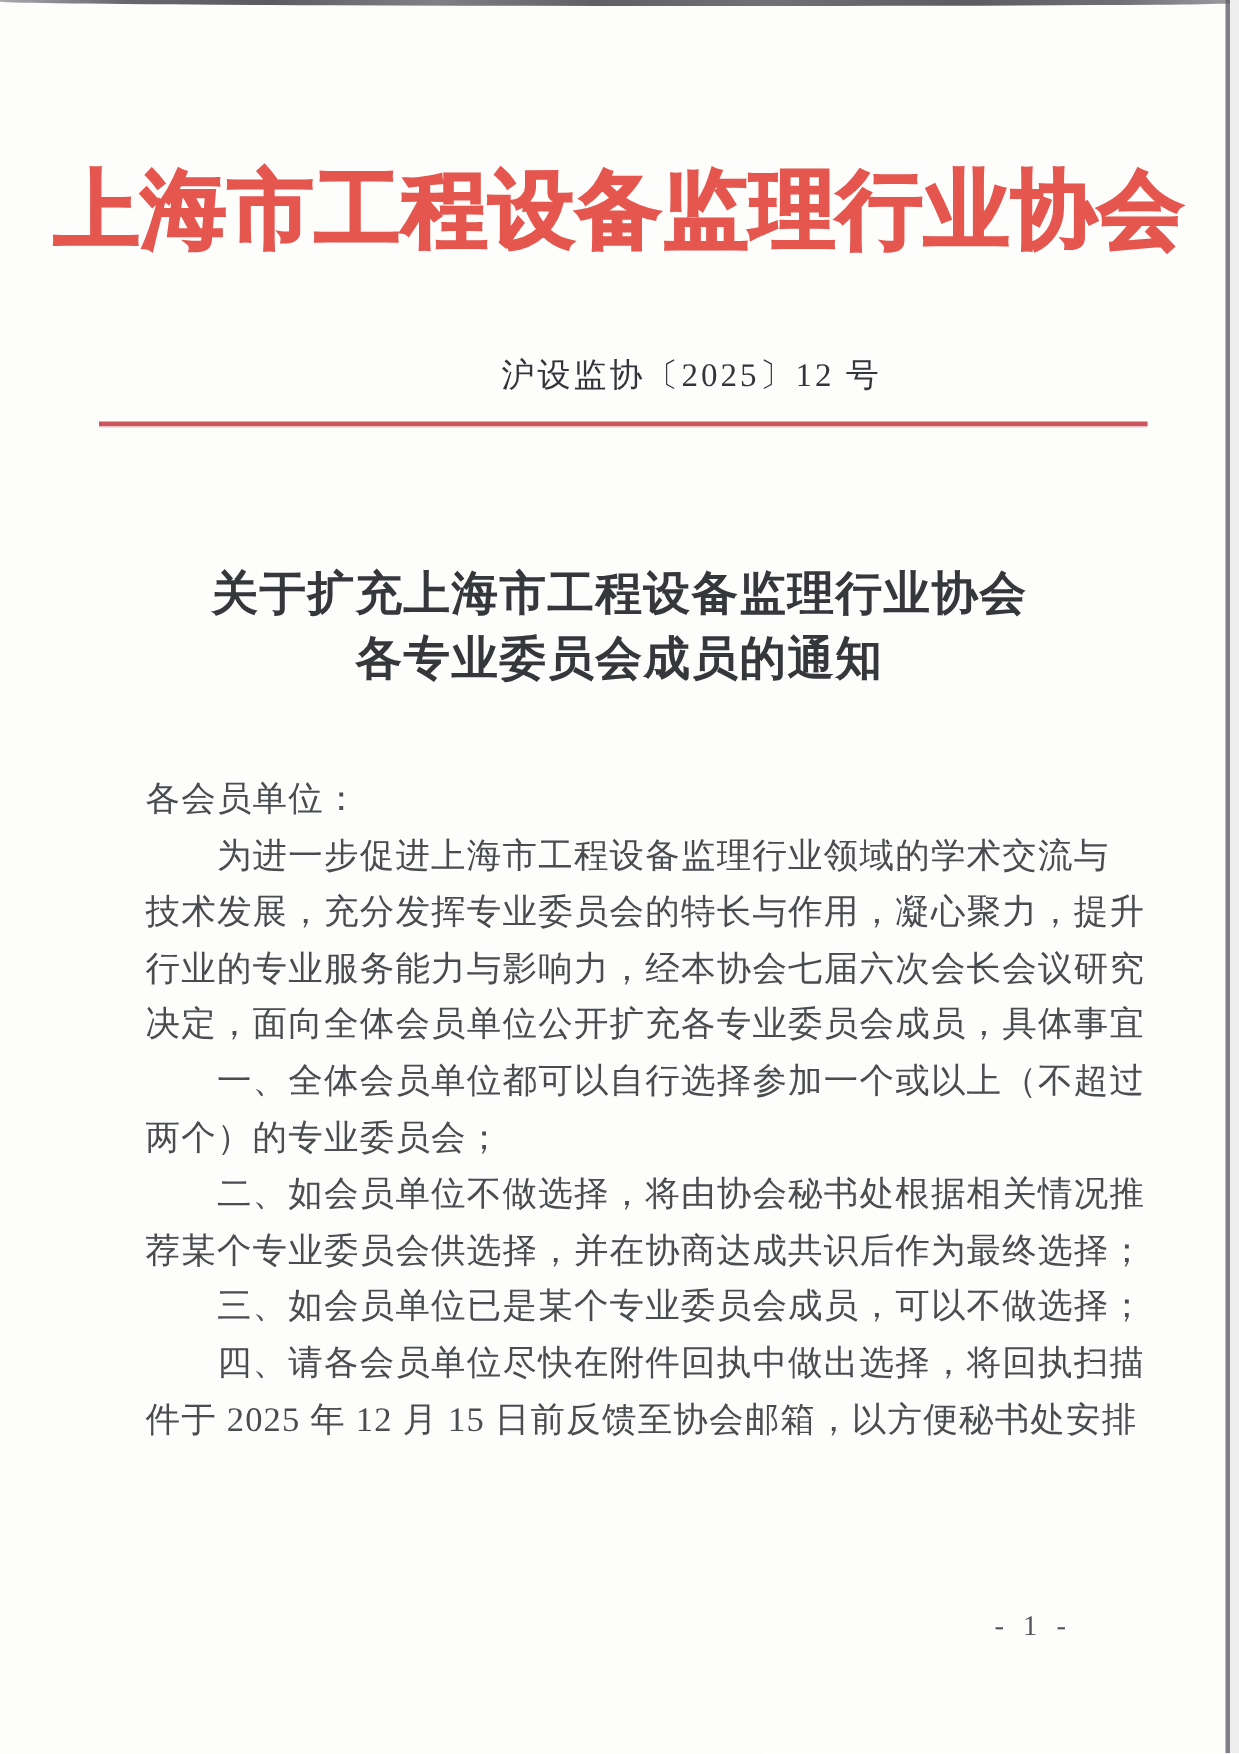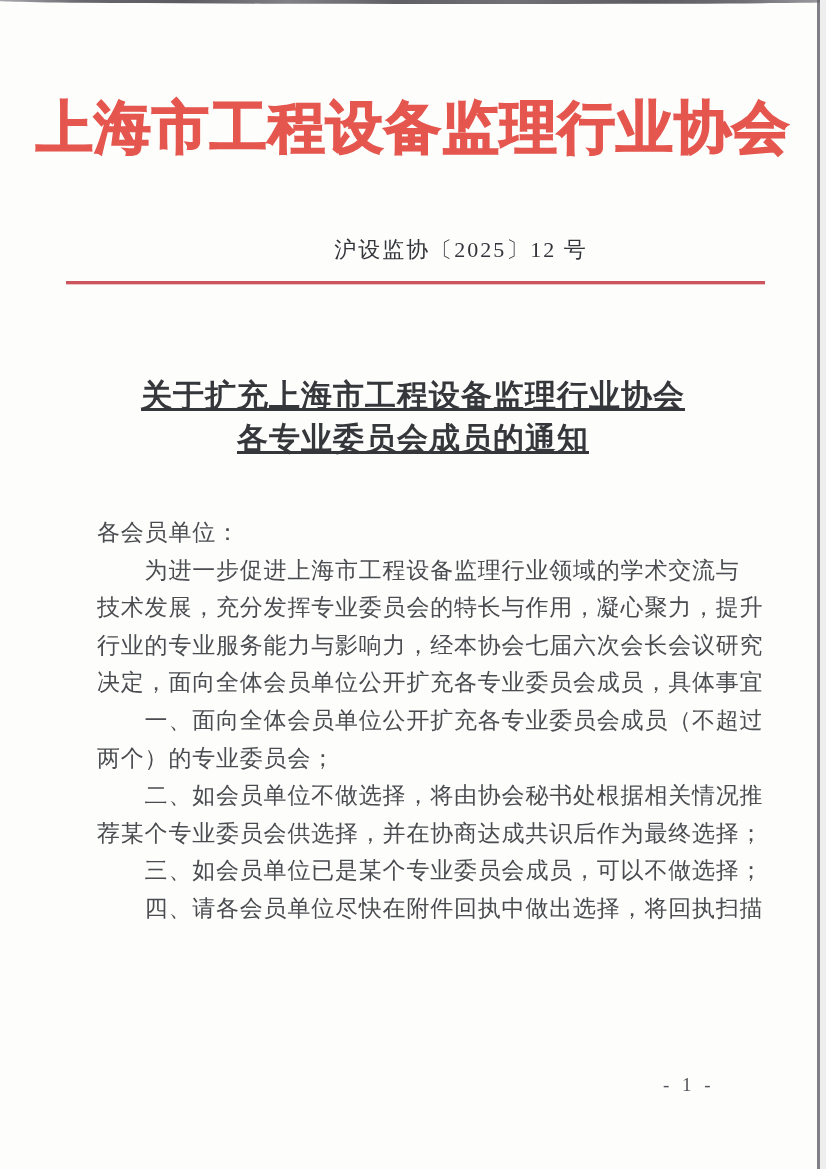--- a/index.html
+++ b/index.html
@@ -35,21 +35,21 @@
     opacity: 0.8;
   }
   .scan-edge-right-light {
     position: absolute;
     top: 0; left: 820px;
     width: 6px; height: 1169px;
     background: #eeeeef;
   }
   .org-title {
     position: absolute;
-    top: 90px; left: 0;
+    top: 102px; left: 0;
     width: 100%;
     margin: 0;
     text-align: center;
     font-size: 57px;
     font-weight: 900;
     letter-spacing: 1px;
     color: #e4564e;
     -webkit-text-stroke: 1.5px #e4564e;
     white-space: nowrap;
   }
@@ -75,21 +75,21 @@
     top: 374px; left: 0;
     width: 100%;
     margin: 0;
     text-align: center;
     font-size: 31px;
     font-weight: bold;
     line-height: 43px;
     letter-spacing: 1px;
     color: #35373b;
   }
-  .doc-title span { display: block; text-decoration: underline; }
+  .doc-title span { display: block; }
   .body-text {
     position: absolute;
     top: 514px; left: 97px;
     width: 648px;
     font-size: 23px;
     line-height: 37.6px;
     letter-spacing: 0.8px;
     color: #4a4c50;
     white-space: nowrap;
   }
@@ -119,22 +119,23 @@
     <span>关于扩充上海市工程设备监理行业协会</span>
     <span>各专业委员会成员的通知</span>
   </h2>
 
   <div class="body-text">
     <div>各会员单位：</div>
     <div>　　为进一步促进上海市工程设备监理行业领域的学术交流与</div>
     <div>技术发展，充分发挥专业委员会的特长与作用，凝心聚力，提升</div>
     <div>行业的专业服务能力与影响力，经本协会七届六次会长会议研究</div>
     <div>决定，面向全体会员单位公开扩充各专业委员会成员，具体事宜</div>
-    <div>　　一、面向全体会员单位公开扩充各专业委员会成员（不超过</div>
+    <div>　　一、全体会员单位都可以自行选择参加一个或以上（不超过</div>
     <div>两个）的专业委员会；</div>
     <div>　　二、如会员单位不做选择，将由协会秘书处根据相关情况推</div>
     <div>荐某个专业委员会供选择，并在协商达成共识后作为最终选择；</div>
     <div>　　三、如会员单位已是某个专业委员会成员，可以不做选择；</div>
     <div>　　四、请各会员单位尽快在附件回执中做出选择，将回执扫描</div>
+    <div>件于 2025 年 12 月 15 日前反馈至协会邮箱，以方便秘书处安排</div>
   </div>
 
   <div class="page-number">- 1 -</div>
 </div>
 
 </body></html>

